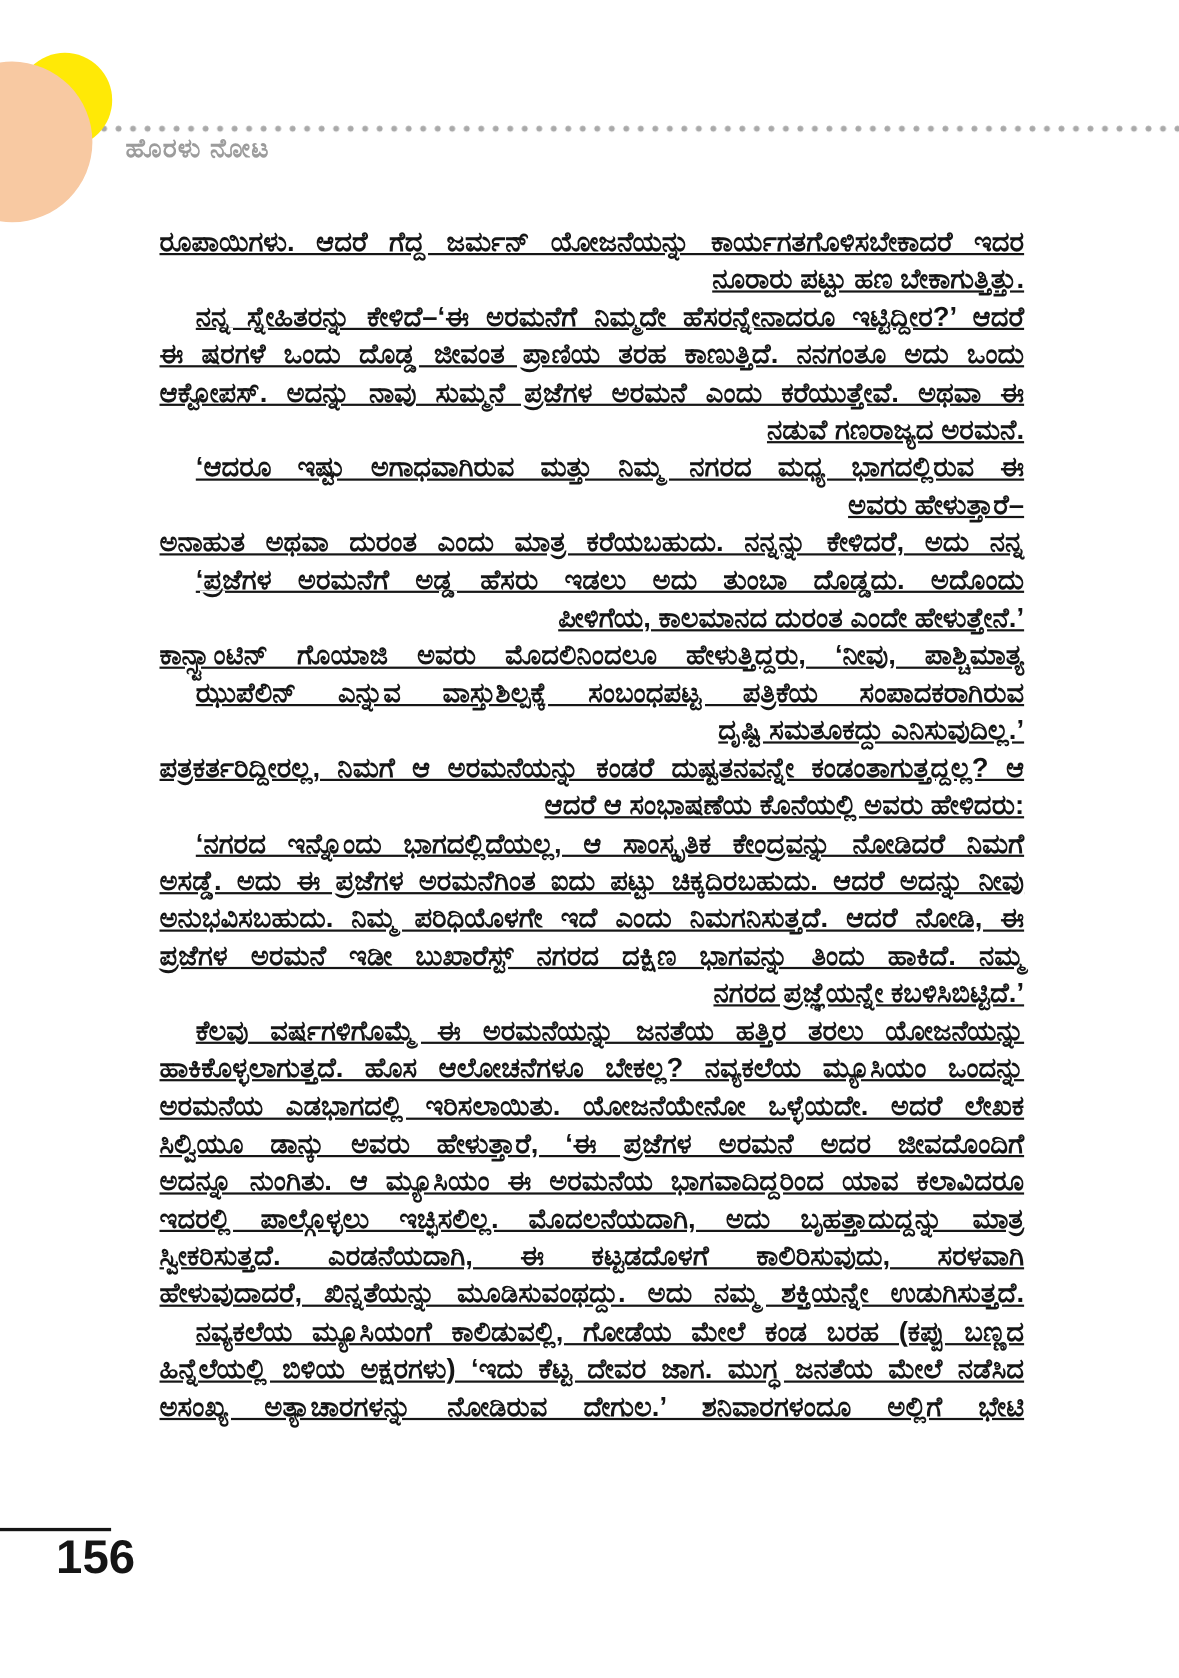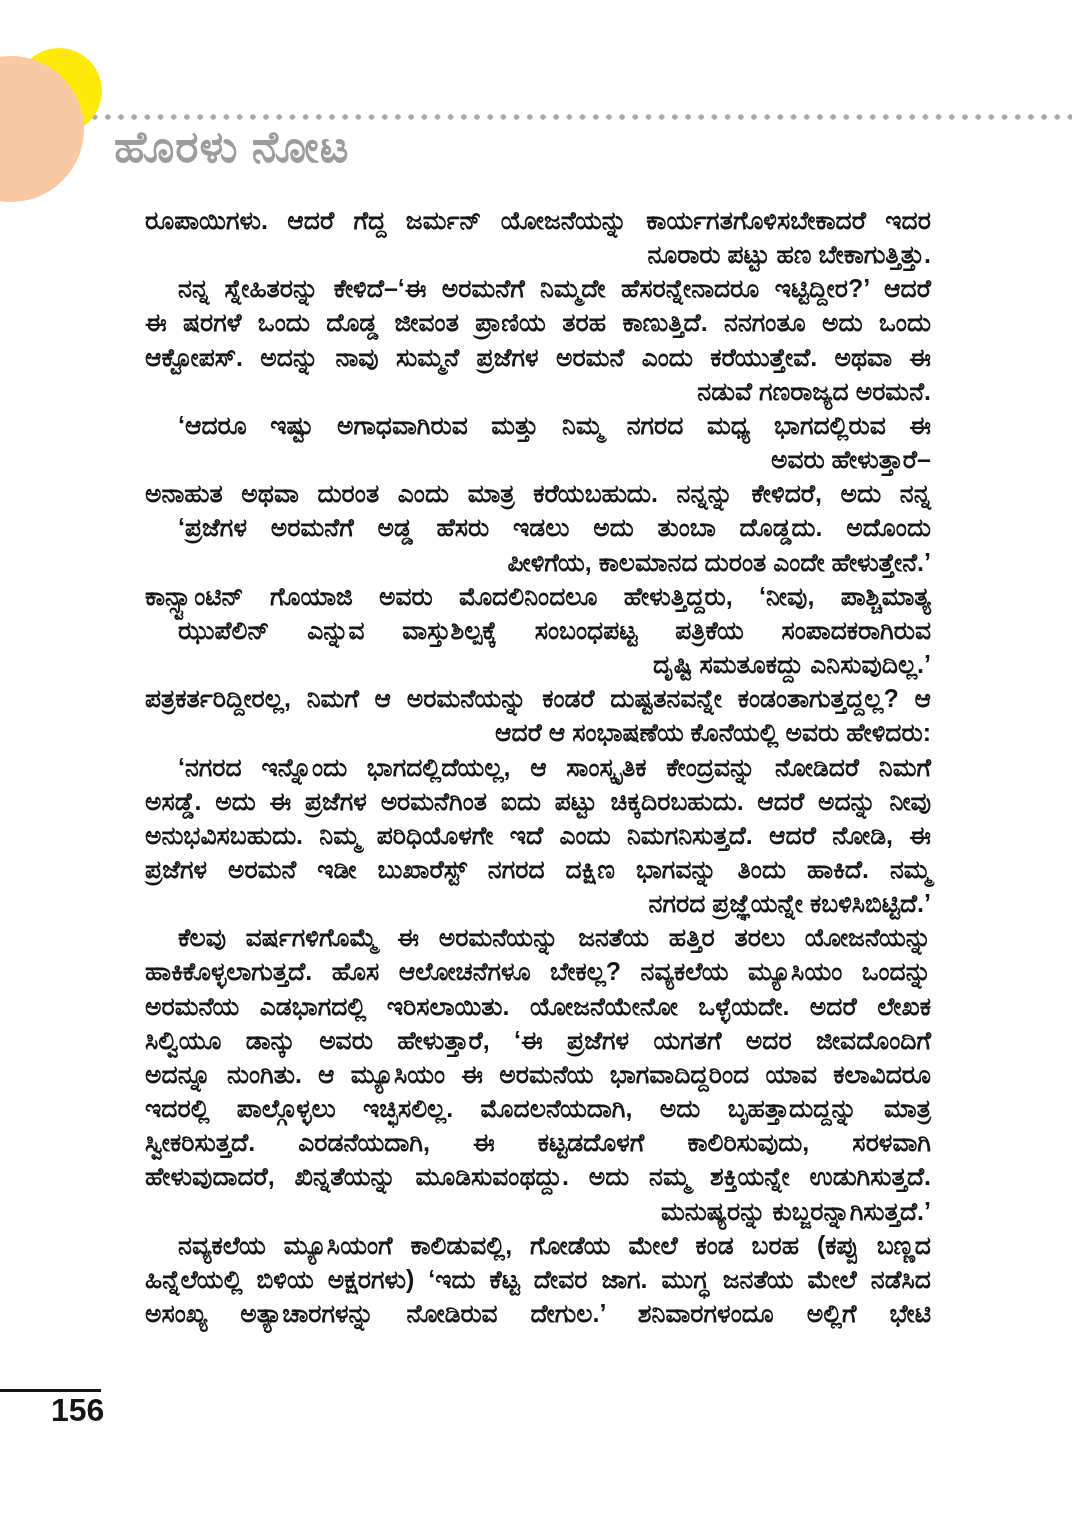--- a/index.html
+++ b/index.html
@@ -17,39 +17,40 @@
     border-radius:50%; background:#ffe906; z-index:1;
   }
   
   .dotted-rule {
     position:absolute; left:88px; top:112px; width:984px; height:10px; z-index:0;
     background-image:radial-gradient(circle, #a9a9a9 2.4px, rgba(0,0,0,0) 3px);
     background-size:13.2px 10px; background-repeat:repeat-x; background-position:0 50%;
   }
   .header-title {
     position:absolute; left:114px; top:122px; z-index:3;
-    font-size:44px; font-weight:bold; color:#9c9c9c; letter-spacing:1px;
+    font-size:24px; font-weight:bold; color:#9c9c9c; letter-spacing:1px;
     font-family:"Liberation Sans", sans-serif;
   }
   
   .body-text {
     position:absolute; left:145px; top:203px; width:786px;
     font-size:25px; line-height:34.15px; color:#161616; font-weight:600;
     font-family:"Liberation Sans", sans-serif;
+    text-decoration:underline;
   }
   .line { white-space:normal;text-align:right; }
   .line.just { text-align:justify; text-align-last:justify; }
   .line.indent { text-indent:33px; }
   
   .footer-rule {
     position:absolute; left:0; top:1389px; width:101px; height:3px; background:#151515;
   }
   .page-number {
     position:absolute; left:51px; top:1392px;
-    font-size:32px; font-weight:bold; color:#151515;
+    font-size:43px; font-weight:bold; color:#151515;
     font-family:"Liberation Sans", sans-serif;
   }
 </style>
 </head>
 <body>
 
 <div class="page">
   <div class="dotted-rule"></div>
   <div class="circle-yellow"></div>
   <div class="circle-peach"></div>
@@ -74,26 +75,25 @@
       <div class="line just">ಪತ್ರಕರ್ತರಿದ್ದೀರಲ್ಲ, ನಿಮಗೆ ಆ ಅರಮನೆಯನ್ನು ಕಂಡರೆ ದುಷ್ಟತನವನ್ನೇ ಕಂಡಂತಾಗುತ್ತದ್ದಲ್ಲ? ಆ</div>
       <div class="line indent">ಆದರೆ ಆ ಸಂಭಾಷಣೆಯ ಕೊನೆಯಲ್ಲಿ ಅವರು ಹೇಳಿದರು:</div>
       <div class="line just indent">‘ನಗರದ ಇನ್ನೊಂದು ಭಾಗದಲ್ಲಿದೆಯಲ್ಲ, ಆ ಸಾಂಸ್ಕೃತಿಕ ಕೇಂದ್ರವನ್ನು ನೋಡಿದರೆ ನಿಮಗೆ</div>
       <div class="line just">ಅಸಡ್ಡೆ. ಅದು ಈ ಪ್ರಜೆಗಳ ಅರಮನೆಗಿಂತ ಐದು ಪಟ್ಟು ಚಿಕ್ಕದಿರಬಹುದು. ಆದರೆ ಅದನ್ನು ನೀವು</div>
       <div class="line just">ಅನುಭವಿಸಬಹುದು. ನಿಮ್ಮ ಪರಿಧಿಯೊಳಗೇ ಇದೆ ಎಂದು ನಿಮಗನಿಸುತ್ತದೆ. ಆದರೆ ನೋಡಿ, ಈ</div>
       <div class="line just">ಪ್ರಜೆಗಳ ಅರಮನೆ ಇಡೀ ಬುಖಾರೆಸ್ಟ್ ನಗರದ ದಕ್ಷಿಣ ಭಾಗವನ್ನು ತಿಂದು ಹಾಕಿದೆ. ನಮ್ಮ</div>
       <div class="line">ನಗರದ ಪ್ರಜ್ಞೆಯನ್ನೇ ಕಬಳಿಸಿಬಿಟ್ಟಿದೆ.’</div>
       <div class="line just indent">ಕೆಲವು ವರ್ಷಗಳಿಗೊಮ್ಮೆ ಈ ಅರಮನೆಯನ್ನು ಜನತೆಯ ಹತ್ತಿರ ತರಲು ಯೋಜನೆಯನ್ನು</div>
       <div class="line just">ಹಾಕಿಕೊಳ್ಳಲಾಗುತ್ತದೆ. ಹೊಸ ಆಲೋಚನೆಗಳೂ ಬೇಕಲ್ಲ? ನವ್ಯಕಲೆಯ ಮ್ಯೂಸಿಯಂ ಒಂದನ್ನು</div>
       <div class="line just">ಅರಮನೆಯ ಎಡಭಾಗದಲ್ಲಿ ಇರಿಸಲಾಯಿತು. ಯೋಜನೆಯೇನೋ ಒಳ್ಳೆಯದೇ. ಅದರೆ ಲೇಖಕ</div>
-      <div class="line just">ಸಿಲ್ವಿಯೂ ಡಾನ್ಕು ಅವರು ಹೇಳುತ್ತಾರೆ, ‘ಈ ಪ್ರಜೆಗಳ ಯಗತಗೆ ಅದರ ಜೀವದೊಂದಿಗೆ</div>
+      <div class="line just">ಸಿಲ್ವಿಯೂ ಡಾನ್ಕು ಅವರು ಹೇಳುತ್ತಾರೆ, ‘ಈ ಪ್ರಜೆಗಳ ಅರಮನೆ ಅದರ ಜೀವದೊಂದಿಗೆ</div>
       <div class="line just">ಅದನ್ನೂ ನುಂಗಿತು. ಆ ಮ್ಯೂಸಿಯಂ ಈ ಅರಮನೆಯ ಭಾಗವಾದಿದ್ದರಿಂದ ಯಾವ ಕಲಾವಿದರೂ</div>
       <div class="line just">ಇದರಲ್ಲಿ ಪಾಲ್ಗೊಳ್ಳಲು ಇಚ್ಛಿಸಲಿಲ್ಲ. ಮೊದಲನೆಯದಾಗಿ, ಅದು ಬೃಹತ್ತಾದುದ್ದನ್ನು ಮಾತ್ರ</div>
       <div class="line just">ಸ್ವೀಕರಿಸುತ್ತದೆ. ಎರಡನೆಯದಾಗಿ, ಈ ಕಟ್ಟಡದೊಳಗೆ ಕಾಲಿರಿಸುವುದು, ಸರಳವಾಗಿ</div>
       <div class="line just">ಹೇಳುವುದಾದರೆ, ಖಿನ್ನತೆಯನ್ನು ಮೂಡಿಸುವಂಥದ್ದು. ಅದು ನಮ್ಮ ಶಕ್ತಿಯನ್ನೇ ಉಡುಗಿಸುತ್ತದೆ.</div>
-      <div class="line">ಮನುಷ್ಯರನ್ನು ಕುಬ್ಜರನ್ನಾಗಿಸುತ್ತದೆ.’</div>
       <div class="line just indent">ನವ್ಯಕಲೆಯ ಮ್ಯೂಸಿಯಂಗೆ ಕಾಲಿಡುವಲ್ಲಿ, ಗೋಡೆಯ ಮೇಲೆ ಕಂಡ ಬರಹ (ಕಪ್ಪು ಬಣ್ಣದ</div>
       <div class="line just">ಹಿನ್ನೆಲೆಯಲ್ಲಿ ಬಿಳಿಯ ಅಕ್ಷರಗಳು) ‘ಇದು ಕೆಟ್ಟ ದೇವರ ಜಾಗ. ಮುಗ್ಧ ಜನತೆಯ ಮೇಲೆ ನಡೆಸಿದ</div>
       <div class="line just">ಅಸಂಖ್ಯ ಅತ್ಯಾಚಾರಗಳನ್ನು ನೋಡಿರುವ ದೇಗುಲ.’ ಶನಿವಾರಗಳಂದೂ ಅಲ್ಲಿಗೆ ಭೇಟಿ</div>
     </div>
 
   <div class="footer-rule"></div>
   <div class="page-number">156</div>
 </div>
 
 </body></html>

